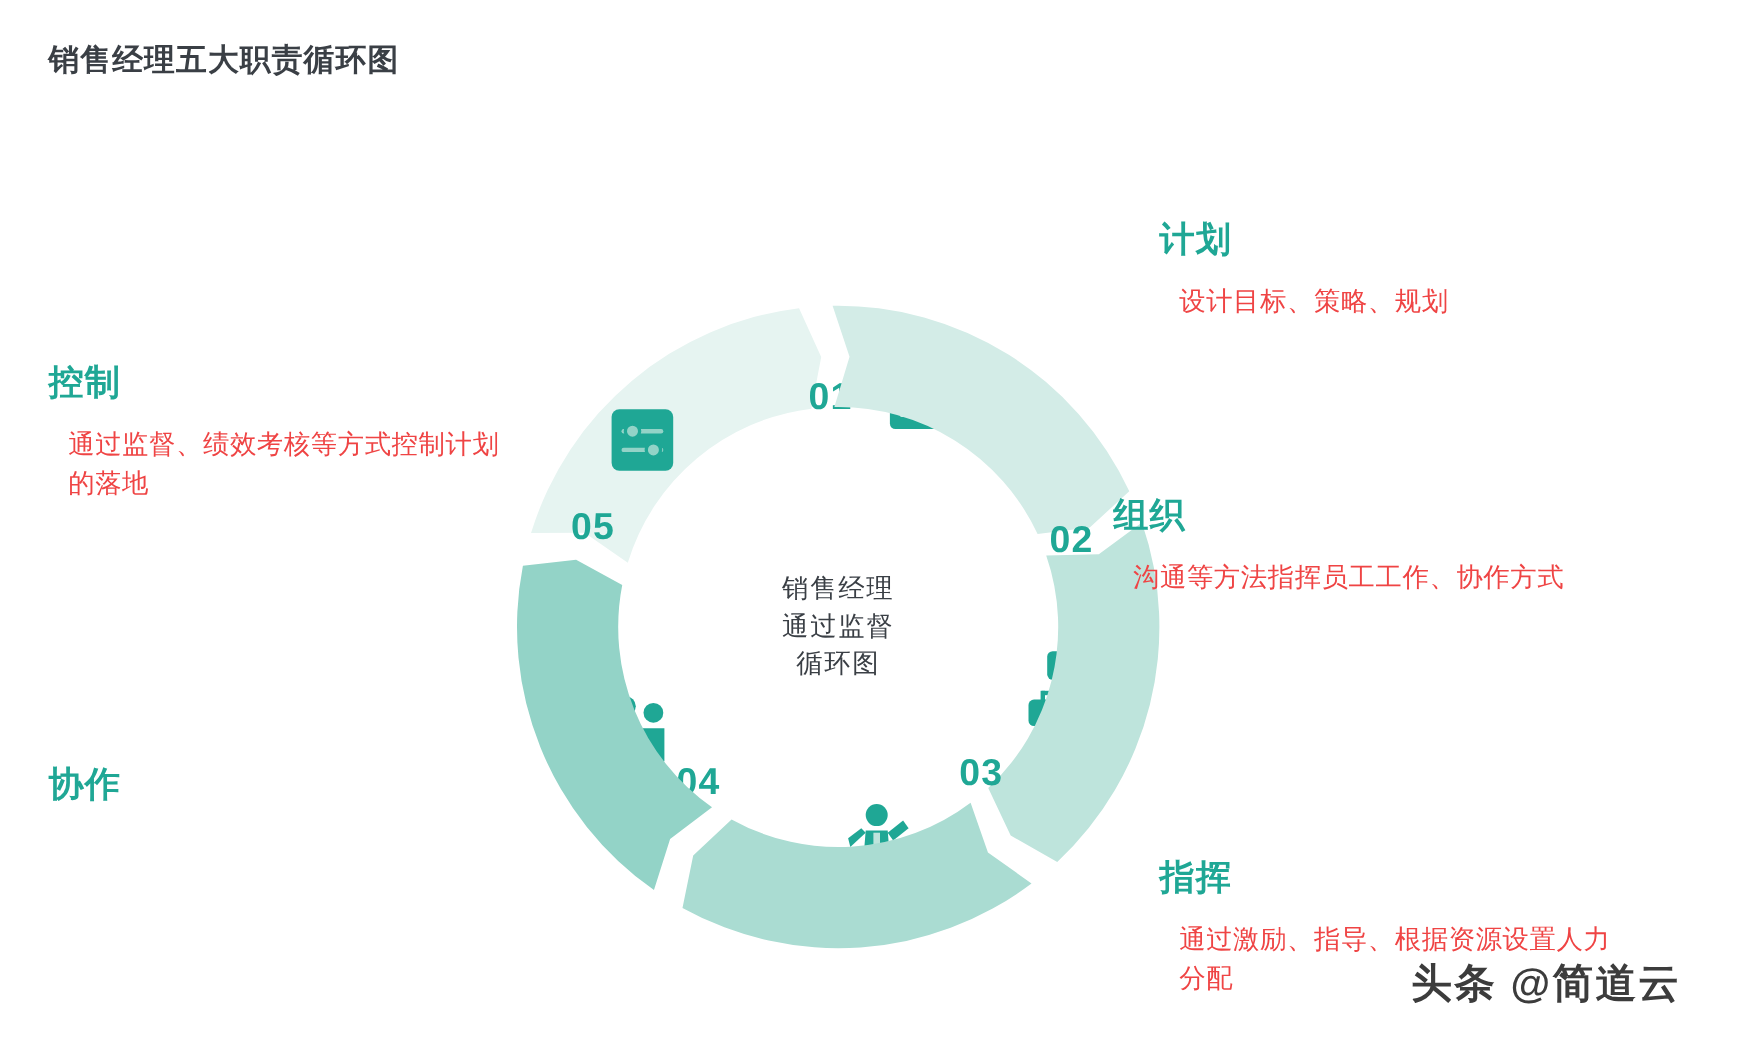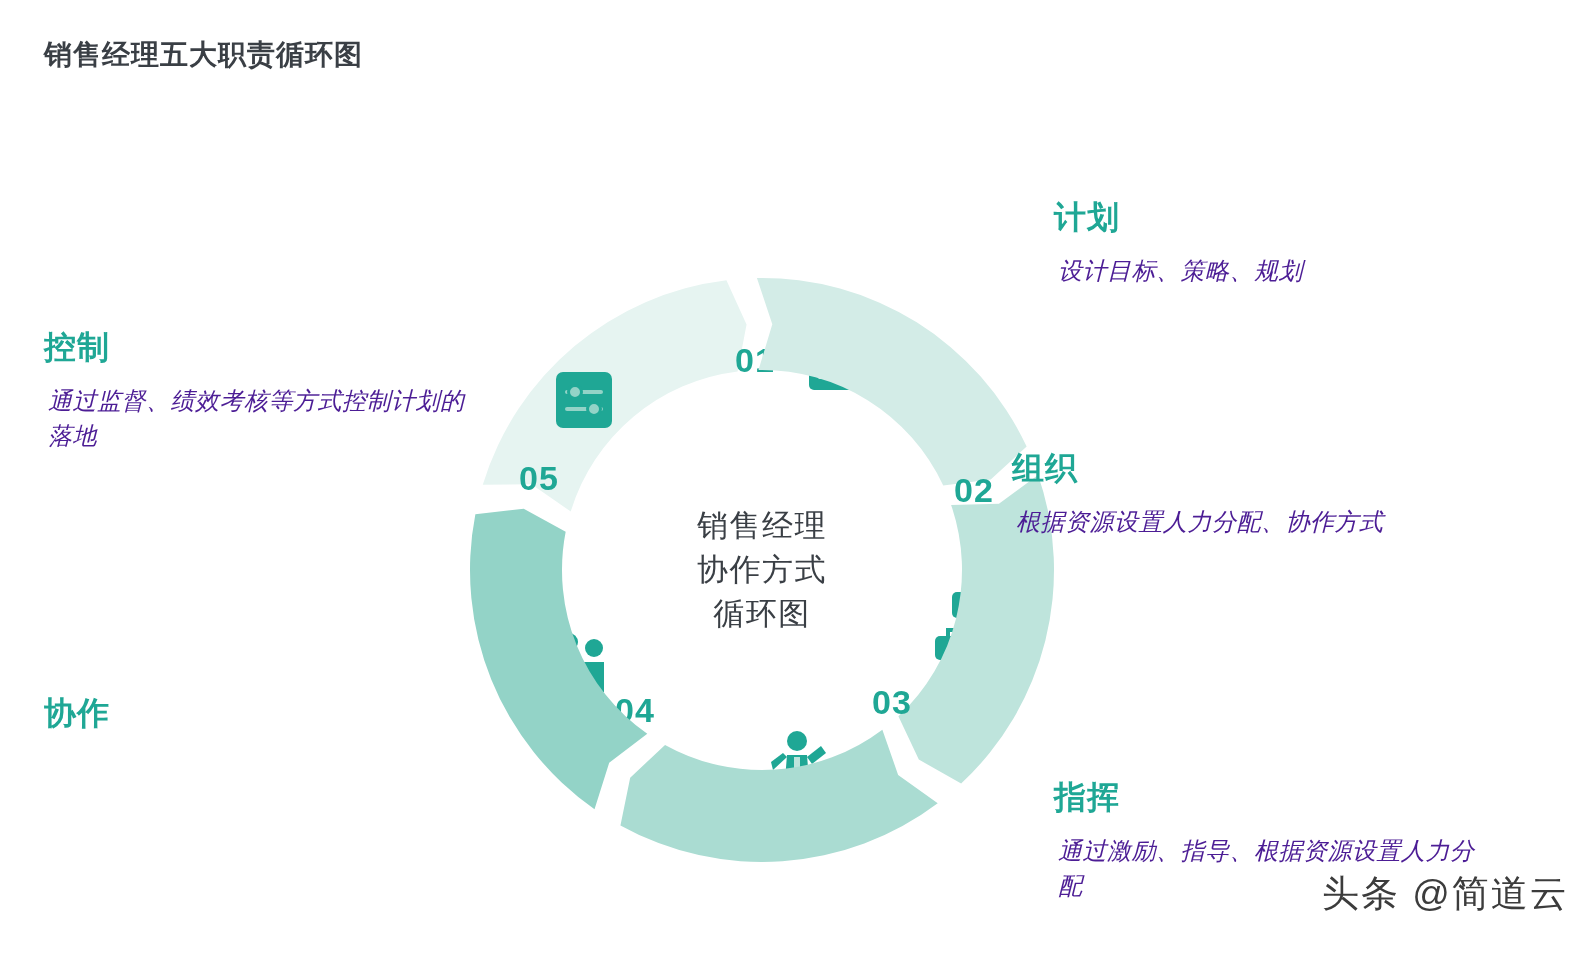--- a/index.html
+++ b/index.html
@@ -36,24 +36,23 @@
   .block-heading {
     font-size: 32px;
     font-weight: bold;
     color: #1fa795;
     margin: 0 0 14px 0;
     letter-spacing: 1px;
   }
   .block-desc {
     font-size: 24px;
     line-height: 1.45;
-    color: #4c1d95;
-    margin: 4px;
+    color: #ef4444;
+    margin: 18px;
     letter-spacing: 0.5px;
-    font-style: italic;
   }
 
   #block-plan     { left: 1054px; top: 196px; }
   #block-organize { left: 1012px; top: 447px; }
   #block-command  { left: 1054px; top: 776px; }
   #block-control  { left: 44px;  top: 326px; }
   #block-collab   { left: 44px;  top: 692px; }
 
   
   #wheel {
@@ -73,40 +72,39 @@
     letter-spacing: 1px;
   }
 
   
   #center-label {
     position: absolute;
     left: 50%;
     top: 50%;
     transform: translate(-50%, -50%);
     text-align: center;
-    font-size: 31px;
+    font-size: 24px;
     line-height: 1.42;
     color: #3a3f45;
     letter-spacing: 1.5px;
     white-space: nowrap;
     pointer-events: none;
   }
 
   
   #watermark {
     position: absolute;
     left: 1283px;
     top: 869px;
     font-size: 37px;
-    font-weight: normal;
+    font-weight: bold;
     color: #2c2c2c;
     letter-spacing: 2px;
     opacity: 0.92;
     white-space: nowrap;
-    margin-left: 39px;
   }
 </style>
 </head>
 <body>
 
 <div id="page-title">销售经理五大职责循环图</div>
 
 <div id="wheel">
   <svg width="600" height="600" viewBox="0 0 600 600" xmlns="http://www.w3.org/2000/svg">
 
@@ -177,33 +175,33 @@
         <rect x="9" y="18" width="38" height="4" rx="2" fill="#93d3c7"></rect>
         <rect x="9" y="35" width="38" height="4" rx="2" fill="#93d3c7"></rect>
         <circle cx="19" cy="20" r="6.5" fill="#93d3c7" stroke="#1fa795" stroke-width="3"></circle>
         <circle cx="38" cy="37" r="6.5" fill="#93d3c7" stroke="#1fa795" stroke-width="3"></circle>
       </g>
     </g>
   </svg>
 
   <div id="center-label">
     <div>销售经理</div>
-    <div>协作方式</div>
+    <div>通过监督</div>
     <div>循环图</div>
   </div>
 </div>
 
 <div class="text-block" id="block-plan">
   <p class="block-heading">计划</p>
   <p class="block-desc">设计目标、策略、规划</p>
 </div>
 
 <div class="text-block" id="block-organize">
   <p class="block-heading">组织</p>
-  <p class="block-desc">根据资源设置人力分配、协作方式</p>
+  <p class="block-desc">沟通等方法指挥员工工作、协作方式</p>
 </div>
 
 <div class="text-block" id="block-command">
   <p class="block-heading">指挥</p>
   <p class="block-desc">通过激励、指导、根据资源设置人力分配</p>
 </div>
 
 <div class="text-block" id="block-control">
   <p class="block-heading">控制</p>
   <p class="block-desc">通过监督、绩效考核等方式控制计划的落地</p>

